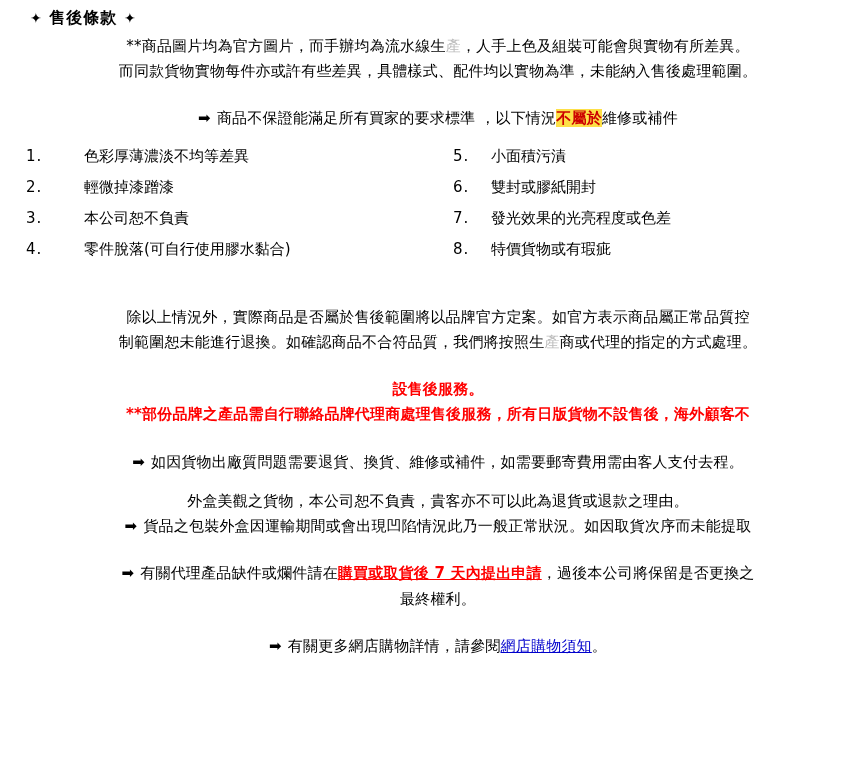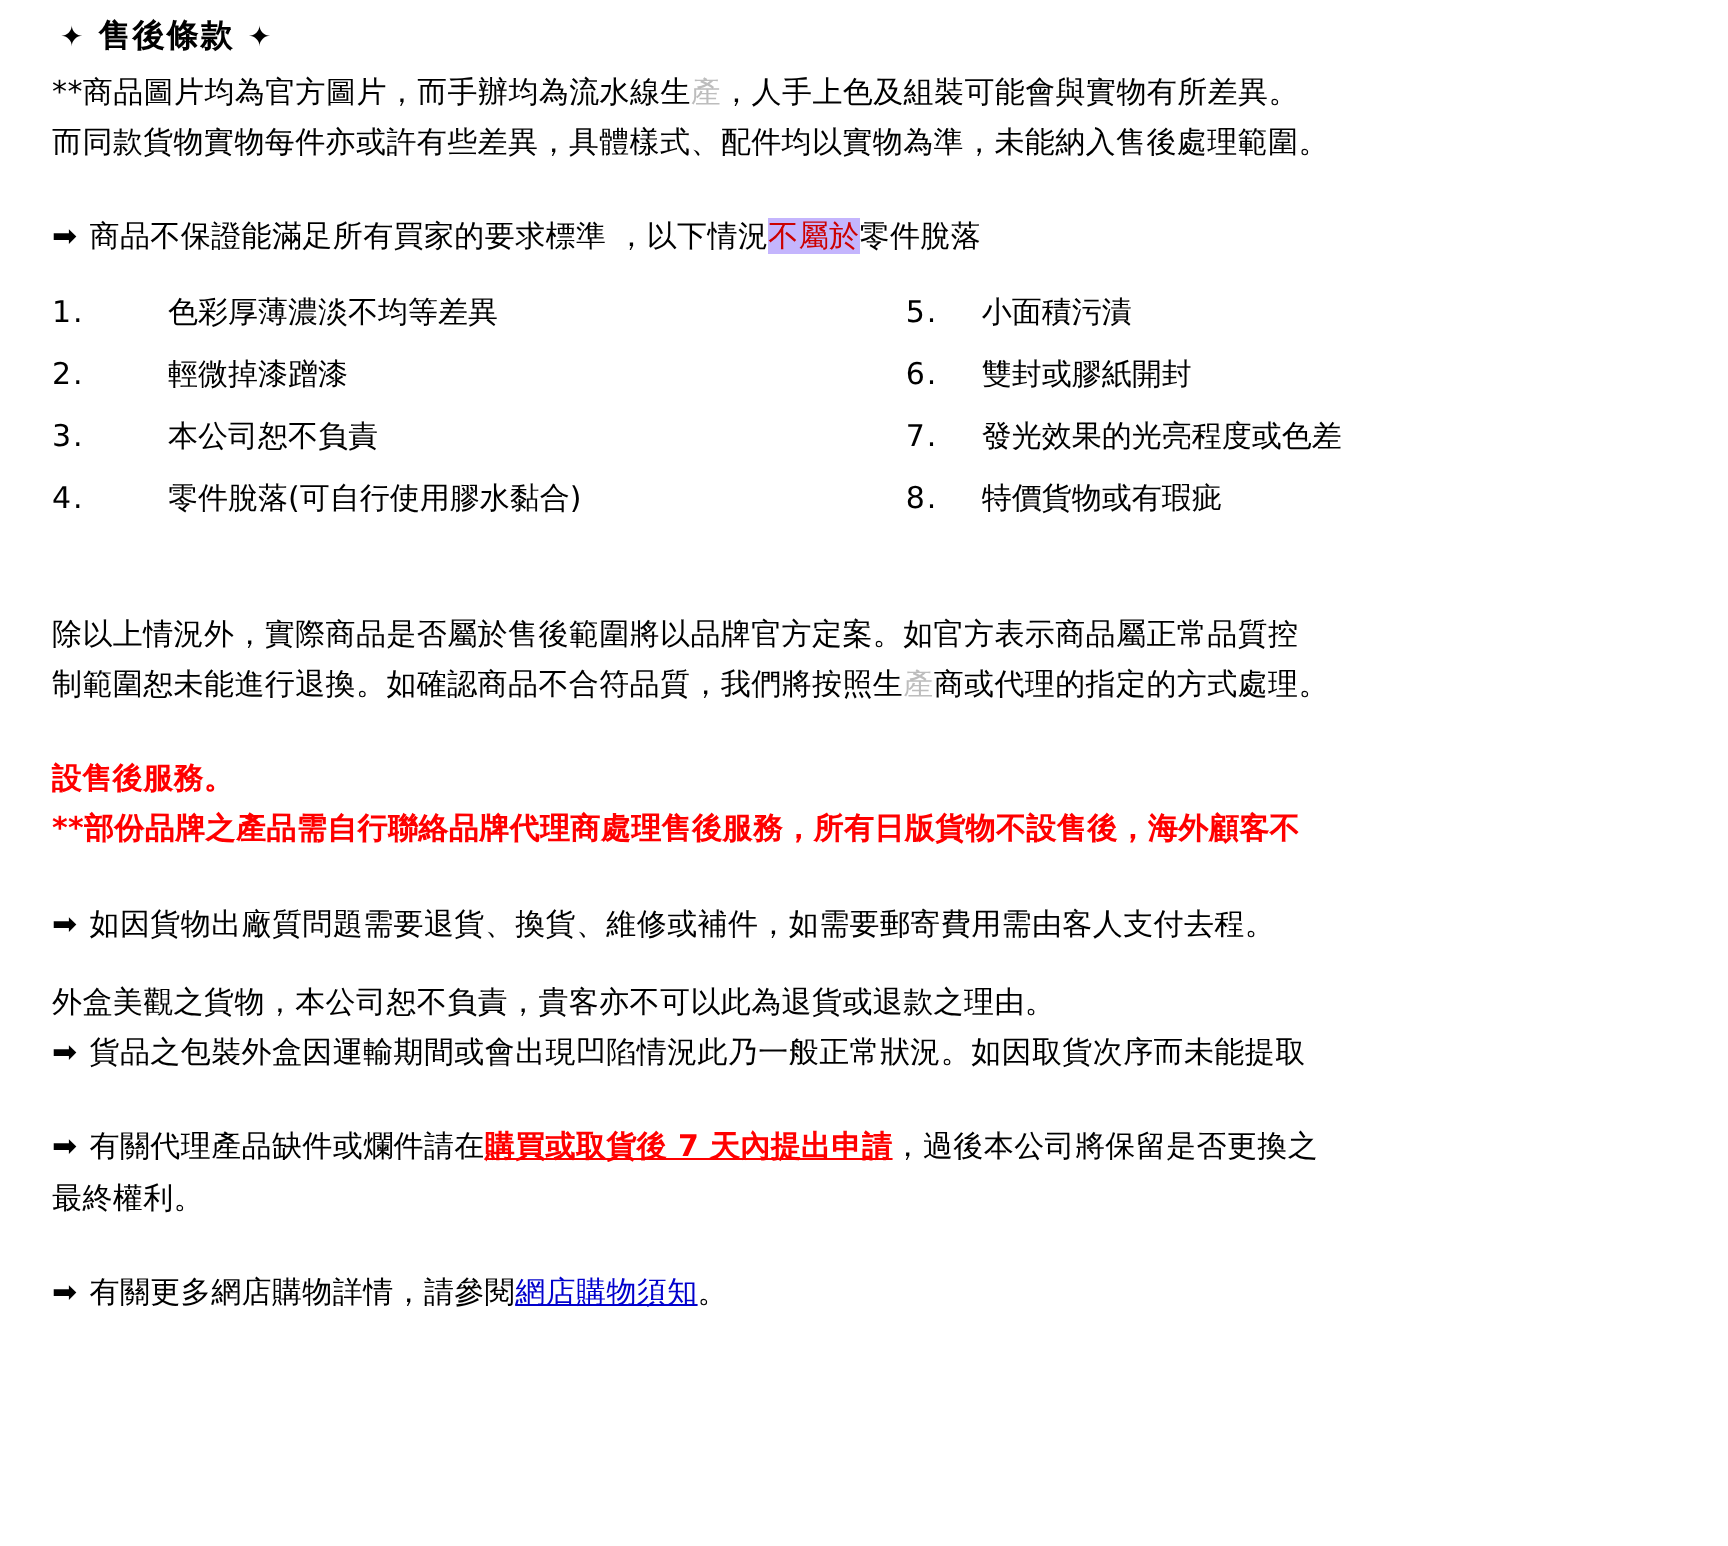--- a/index.html
+++ b/index.html
@@ -28,37 +28,37 @@
     margin: 0 0 4px 4px;
   }
   .title .diamond {
     font-size: 14px;
   }
   p {
     margin: 0;
   }
   .para {
     margin-bottom: 2px;
-    text-align: left;
+    text-align: center;
     letter-spacing: 0.2px;
   }
   .block-gap-lg { height: 22px; }
   .block-gap-md { height: 14px; }
   .arrow-line {
     display: block;
     letter-spacing: 0.2px;
   }
   .arrow {
     font-size: 15px;
     margin-right: 6px;
   }
   .hl {
-    background: #c4b5fd;
+    background: #fde047;
     color: #cc0000;
-    font-weight: normal;
+    font-weight: bold;
   }
   .red-bold {
     color: #ff0000;
     font-weight: bold;
   }
   .red-underline {
     color: #ff0000;
     font-weight: bold;
     text-decoration: underline;
   }
@@ -110,21 +110,21 @@
   </div>
 
   <p class="para">
     <span>**商品圖片均為官方圖片，而手辦均為流水線生</span><span class="faded">產</span><span>，人手上色及組裝可能會與實物有所差異。</span>
   </p>
   <p class="para">而同款貨物實物每件亦或許有些差異，具體樣式、配件均以實物為準，未能納入售後處理範圍。</p>
 
   <div class="block-gap-lg"></div>
 
   <p class="para arrow-line">
-    <span class="arrow">➡</span><span>商品不保證能滿足所有買家的要求標準 ，以下情況</span><span class="hl">不屬於</span><span>零件脫落</span>
+    <span class="arrow">➡</span><span>商品不保證能滿足所有買家的要求標準 ，以下情況</span><span class="hl">不屬於</span><span>維修或補件</span>
   </p>
 
   <div class="list-wrap">
     <div class="list-col">
       <div class="list-row">
         <span class="list-num">1.</span>
         <span class="list-txt">色彩厚薄濃淡不均等差異</span>
       </div>
       <div class="list-row">
         <span class="list-num">2.</span>

